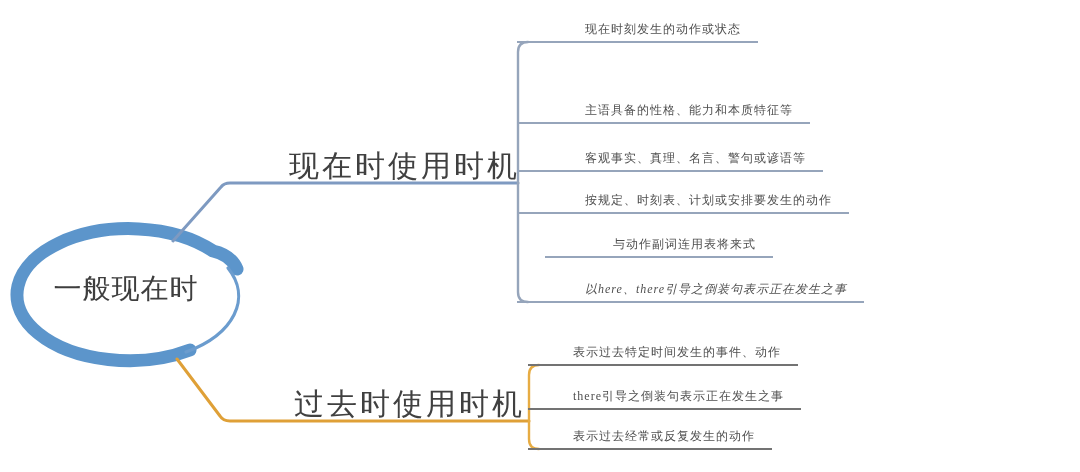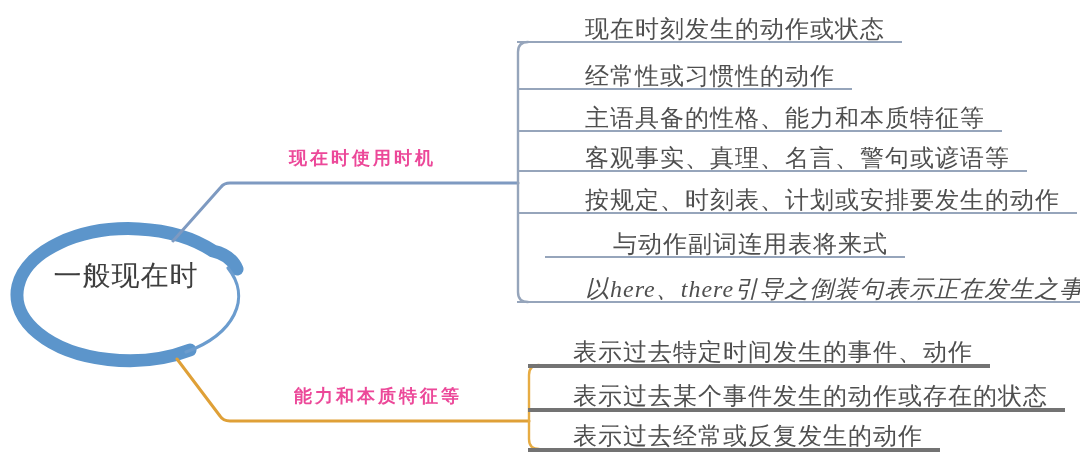--- a/index.html
+++ b/index.html
@@ -6,44 +6,44 @@
   .canvas{
     position:relative;
     width:1080px;height:472px;
     background:#ffffff;
     overflow:hidden;
     font-family:"Liberation Serif","DejaVu Serif",serif;
   }
   .connector-svg{position:absolute;left:0;top:0;width:1080px;height:472px;}
 
   .central-topic{
-    position:absolute;left:20px;top:259px;width:212px;
+    position:absolute;left:20px;top:272px;width:212px;
     text-align:center;color:#3e3e3e;
     font-size:28px;line-height:33px;letter-spacing:1px;
     white-space:nowrap;
   }
 
   .branch-label{
-    position:absolute;color:#ec4899;
-    font-size:18px;letter-spacing:3px;white-space:nowrap;font-weight:bold;
+    position:absolute;color:#404040;
+    font-size:30px;letter-spacing:3px;white-space:nowrap;
   }
   .branch-label.present{left:289px;top:146px;}
   .branch-label.past{left:294px;top:384px;}
 
   .leaf{
     position:absolute;
     white-space:nowrap;
-    color:#4f4f4f;font-size:24px;line-height:24px;
+    color:#4f4f4f;font-size:12px;line-height:24px;
     letter-spacing:1px;
     padding-right:17px;
   }
   .leaf.blue{left:517px;padding-left:68px;border-bottom:2px solid #96a5bb;}
-  .leaf.orange{left:528px;padding-left:45px;border-bottom:4px solid #737373;font-family:Liberation Serif, serif;}
+  .leaf.orange{left:528px;padding-left:45px;border-bottom:2px solid #737373;font-family:Liberation Serif, serif;}
 
-  .leaf.b1{top:17px;}  .leaf.b2{top:64px;}  .leaf.b3{top:106px;}
+  .leaf.b1{top:17px;}  .leaf.b2{top:64px;}  .leaf.b3{top:98px;}
   .leaf.b4{top:146px;} .leaf.b5{top:188px;text-align:center;} .leaf.b6{top:232px;margin-left:28px;}
   .leaf.b7{top:277px;font-style:italic;}
   .leaf.o1{top:340px;} .leaf.o2{top:384px;} .leaf.o3{top:424px;}
 </style>
 </head>
 <body>
 
 <div class="canvas">
 
   <svg class="connector-svg" viewBox="0 0 1080 472" xmlns="http://www.w3.org/2000/svg">
@@ -58,27 +58,26 @@
     <path d="M 177 359 L 220 416 Q 223 421 230 421 L 529 421" fill="none" stroke="#dfa037" stroke-width="3" stroke-linecap="round" stroke-linejoin="round"></path>
 
     <path d="M 539 365 Q 529 365 529 375 L 529 439 Q 529 449 539 449" fill="none" stroke="#e7ac43" stroke-width="2.4" stroke-linecap="round"></path>
   </svg>
 
   <div class="central-topic">
     <div>一般现在时</div>
   </div>
 
   <div class="branch-label present">现在时使用时机</div>
-  <div class="branch-label past">能力和本质特征等</div>
+  <div class="branch-label past">过去时使用时机</div>
 
   <div class="leaf blue b1">现在时刻发生的动作或状态</div>
-  <div class="leaf blue b2">经常性或习惯性的动作</div>
   <div class="leaf blue b3">主语具备的性格、能力和本质特征等</div>
   <div class="leaf blue b4">客观事实、真理、名言、警句或谚语等</div>
   <div class="leaf blue b5">按规定、时刻表、计划或安排要发生的动作</div>
   <div class="leaf blue b6">与动作副词连用表将来式</div>
   <div class="leaf blue b7">以here、there引导之倒装句表示正在发生之事</div>
 
   <div class="leaf orange o1">表示过去特定时间发生的事件、动作</div>
-  <div class="leaf orange o2">表示过去某个事件发生的动作或存在的状态</div>
+  <div class="leaf orange o2">there引导之倒装句表示正在发生之事</div>
   <div class="leaf orange o3">表示过去经常或反复发生的动作</div>
 
 </div>
 
 </body></html>

